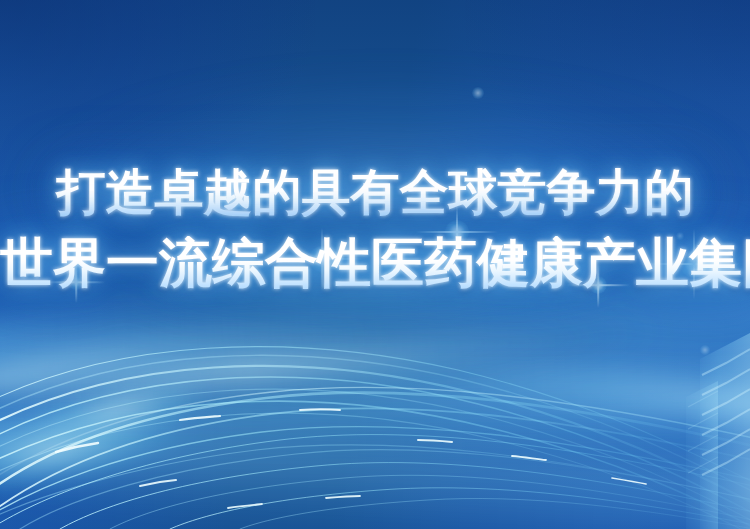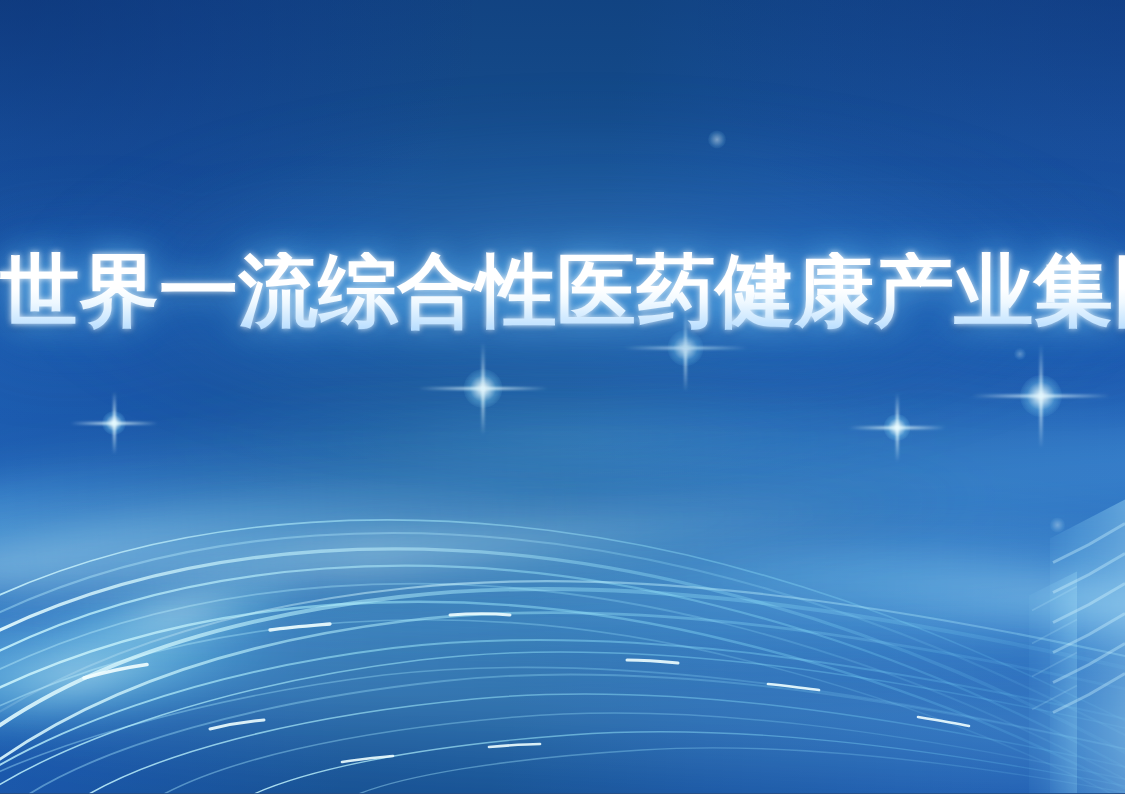--- a/index.html
+++ b/index.html
@@ -408,16 +408,17 @@
     <div class="ray-v" style="width:1.5px; height:42px;"></div>
   </div>
 
   <div class="dot" style="left:472px; top:87px;  width:12px; height:12px; opacity:.55;"></div>
   <div class="dot" style="left:676px; top:232px; width:8px;  height:8px;  opacity:.45;"></div>
   <div class="dot" style="left:700px; top:345px; width:10px; height:10px; opacity:.40;"></div>
 
   <div class="slogan-underglow"></div>
 
   <div class="slogan">
+    <span class="line line1">打造卓越的具有全球竞争力的</span>
     <span class="line line2">世界一流综合性医药健康产业集团</span>
   </div>
 
 </div>
 
 </body></html>

